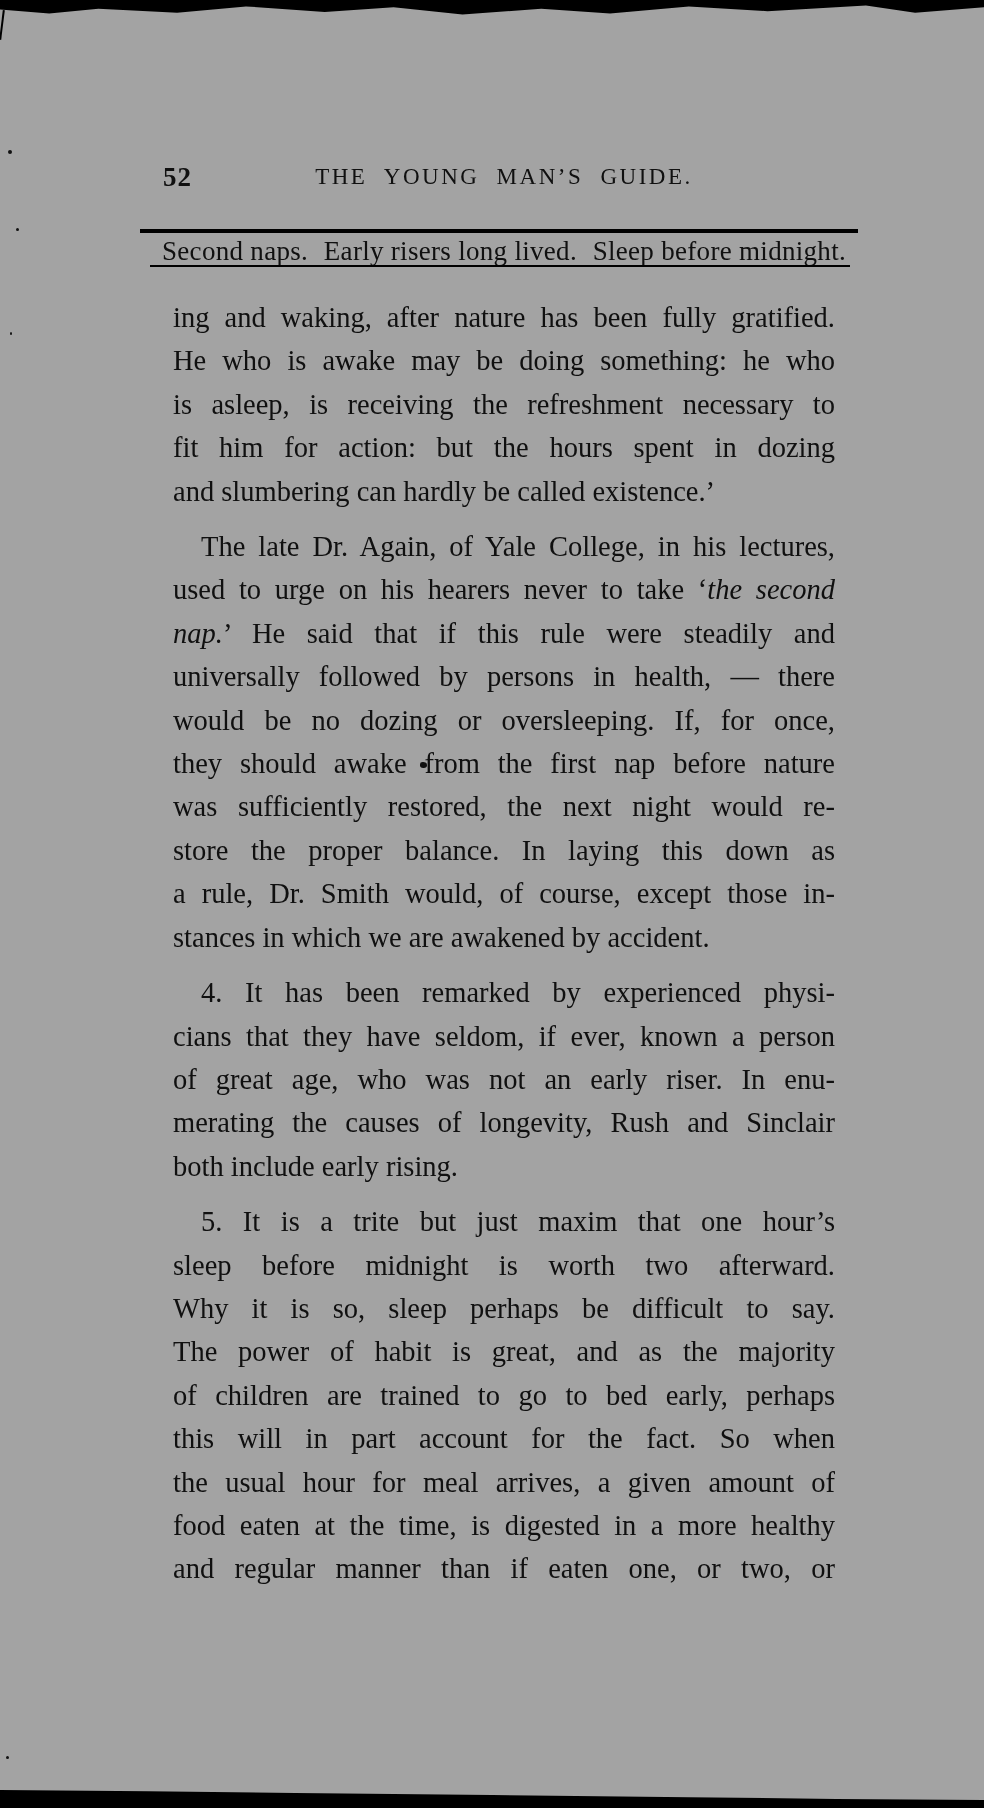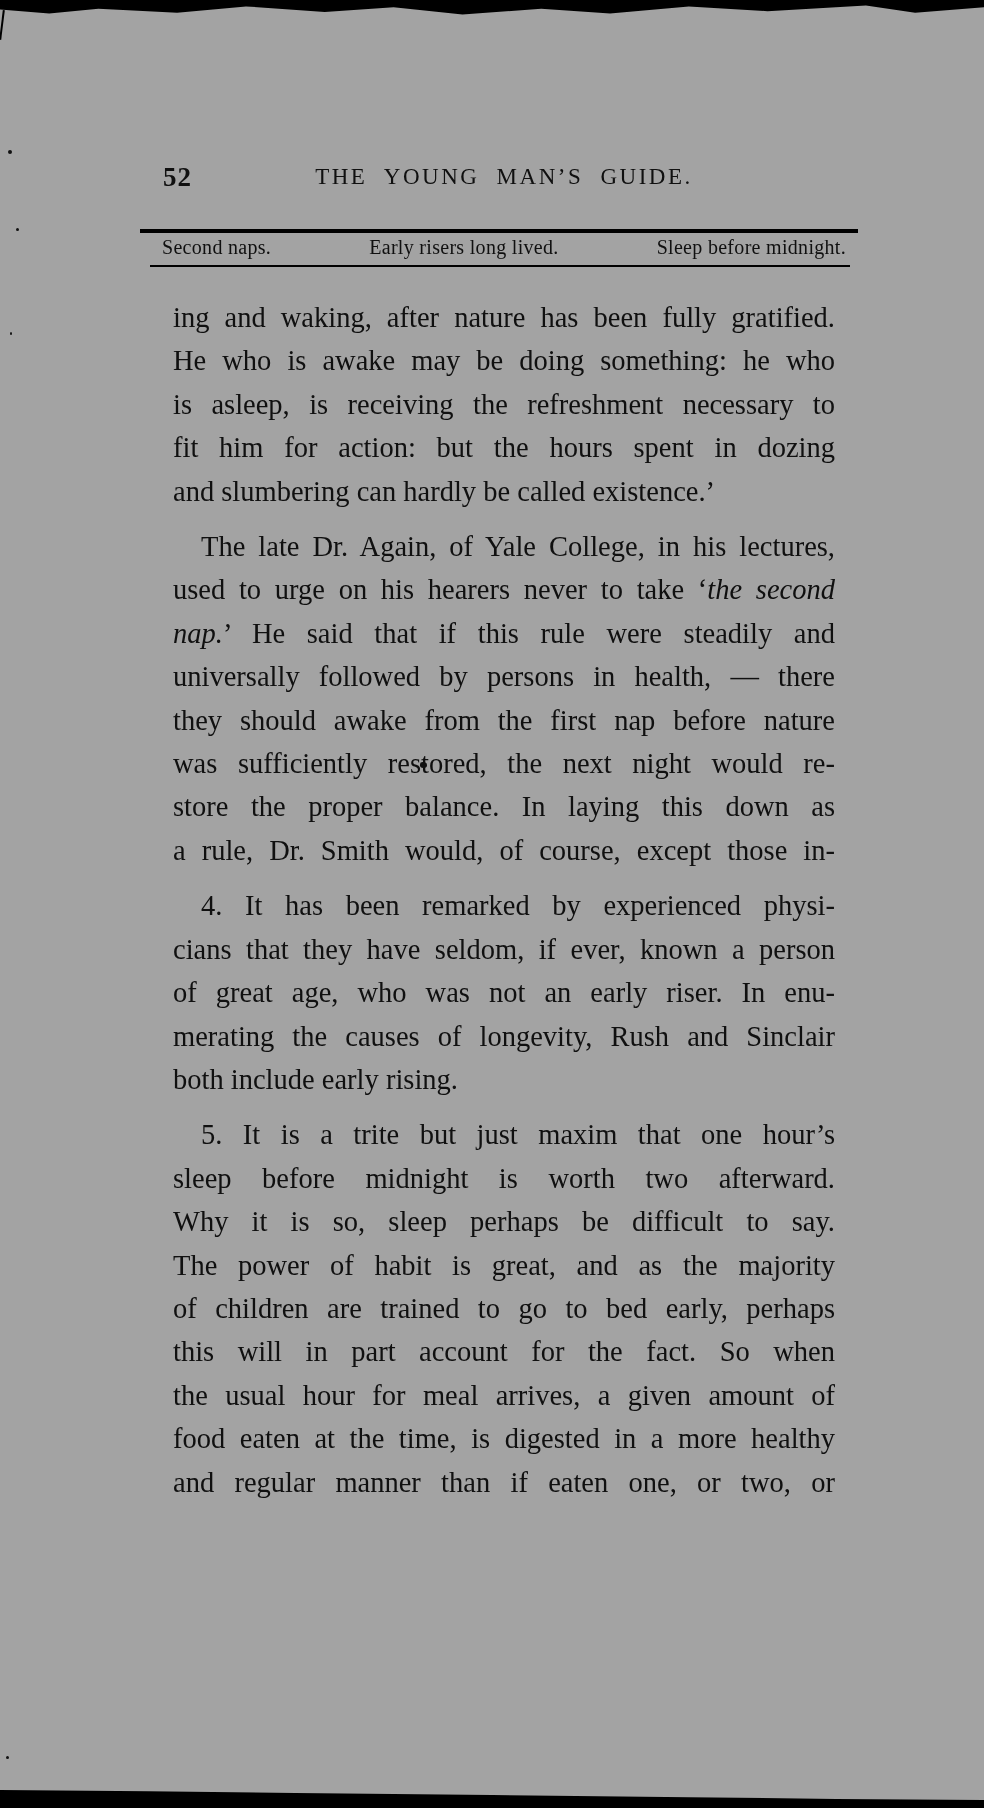--- a/index.html
+++ b/index.html
@@ -42,21 +42,21 @@
     position:absolute; left:0; top:8px; width:100%;
     text-align:center;
     font-size:23px; font-weight:400;
     letter-spacing:2.5px; word-spacing:9px;
   }
 
   .rule-thick { position:absolute; top:229px; left:140px; width:718px; height:4px; background:#000; }
   .guide-row {
     position:absolute; top:236px; left:162px; width:684px;
     display:flex; justify-content:space-between;
-    font-size:20px; letter-spacing:0.3px;text-align:right;
+    font-size:27px; letter-spacing:0.3px;text-align:right;
   }
   .rule-thin { position:absolute; top:265px; left:150px; width:700px; height:2px; background:#000; }
 
   
   .body-text {
     position:absolute; top:284px; left:161px; width:686px;
     font-size:28.5px; line-height:43.4px;
   }
   .para { margin:12px; }
   .line { text-align:justify; text-align-last:justify; white-space:normal; }
@@ -93,24 +93,26 @@
         <div class="line">He who is awake may be doing something: he who</div>
         <div class="line">is asleep, is receiving the refreshment necessary to</div>
         <div class="line">fit him for action: but the hours spent in dozing</div>
         <div class="line pend">and slumbering can hardly be called existence.’</div>
       </div>
       <div class="para">
         <div class="line indent">The late Dr. Again, of Yale College, in his lectures,</div>
         <div class="line">used to urge on his hearers never to take ‘<em>the second</em></div>
         <div class="line"><em>nap.</em>’  He said that if this rule were steadily and</div>
         <div class="line">universally followed by persons in health, — there</div>
+        <div class="line">would be no dozing or oversleeping.  If, for once,</div>
         <div class="line">they should awake from the first nap before nature</div>
         <div class="line">was sufficiently restored, the next night would re-</div>
         <div class="line">store the proper balance.  In laying this down as</div>
         <div class="line">a rule, Dr. Smith would, of course, except those in-</div>
+        <div class="line pend">stances in which we are awakened by accident.</div>
       </div>
       <div class="para">
         <div class="line indent">4. It has been remarked by experienced physi-</div>
         <div class="line">cians that they have seldom, if ever, known a person</div>
         <div class="line">of great age, who was not an early riser.  In enu-</div>
         <div class="line">merating the causes of longevity, Rush and Sinclair</div>
         <div class="line pend">both include early rising.</div>
       </div>
       <div class="para">
         <div class="line indent">5. It is a trite but just maxim that one hour’s</div>

